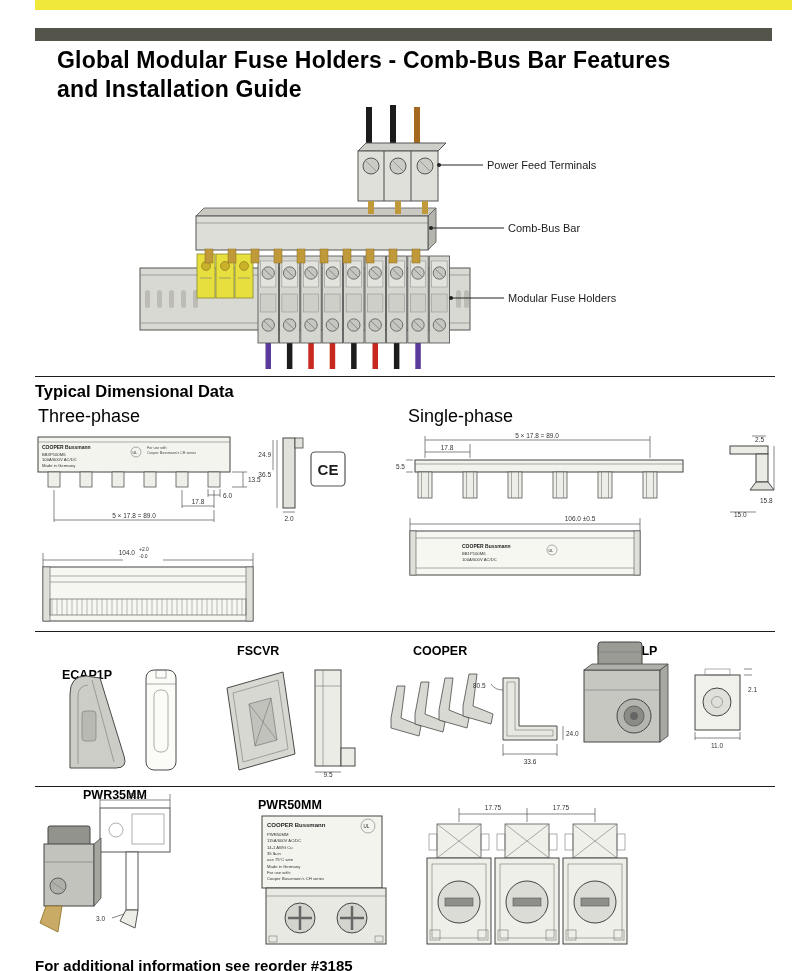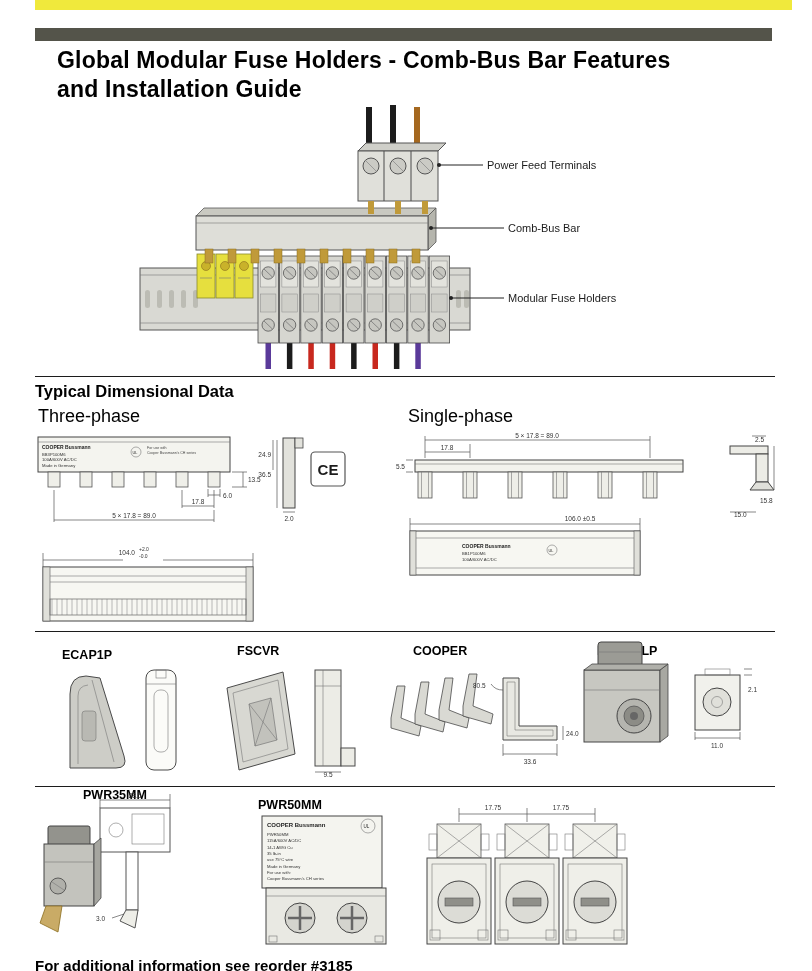--- a/index.html
+++ b/index.html
@@ -298,21 +298,21 @@
       <text x="62" y="120" class="lbl5b">COOPER Bussmann</text>
       <text x="62" y="127" class="lbl4">BB1P100M6</text>
       <text x="62" y="133" class="lbl4">100A/600V AC/DC</text>
       <circle cx="152" cy="122" r="5" class="thin"></circle>
       <text x="148.5" y="123.8" font-size="3.8">UL</text>
     </g>
   </svg>
 
   <div class="divider" style="top:631px;"></div>
 
-  <div class="prod-h" style="left:62px; top:648px;">ECAP1P</div>
+  <div class="prod-h" style="left:62px; top:668px;">ECAP1P</div>
   <div class="prod-h" style="left:237px; top:644px;">FSCVR</div>
   <div class="prod-h" style="left:413px; top:644px;">COOPER</div>
   <div class="prod-h" style="left:597px; top:644px;">PWR1PLP</div>
 
   <svg style="left:48px; top:656px;" width="150" height="122" viewBox="0 0 150 122">
     <g>
       <path d="M22,112 L22,38 Q22,20 38,20 L52,22 L76,100 Q80,112 68,112 Z" fill="#cdcdc7" stroke="#4a4a4a" stroke-width="1"></path>
       <path d="M30,108 L30,40 Q30,30 40,29" class="thin"></path>
       <line x1="44" y1="24" x2="66" y2="106" class="thin"></line>
       <rect x="34" y="55" width="14" height="30" rx="3" fill="#b9b9b3" stroke="#777" stroke-width="0.6"></rect>

